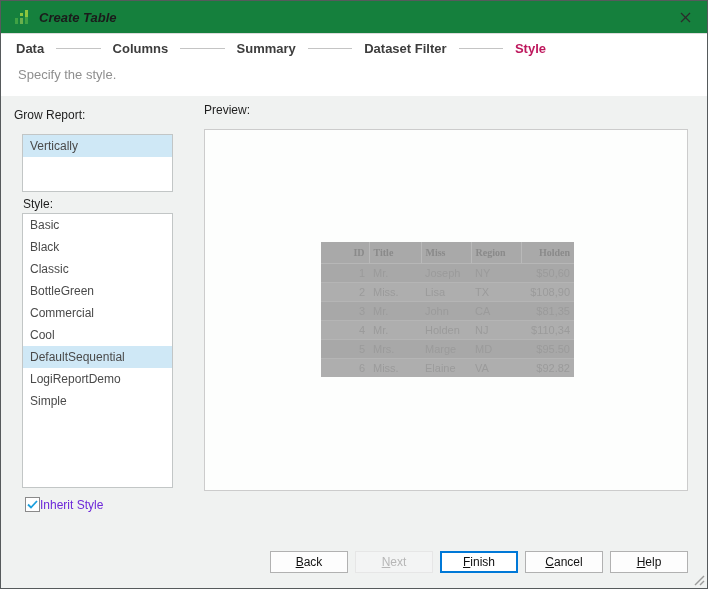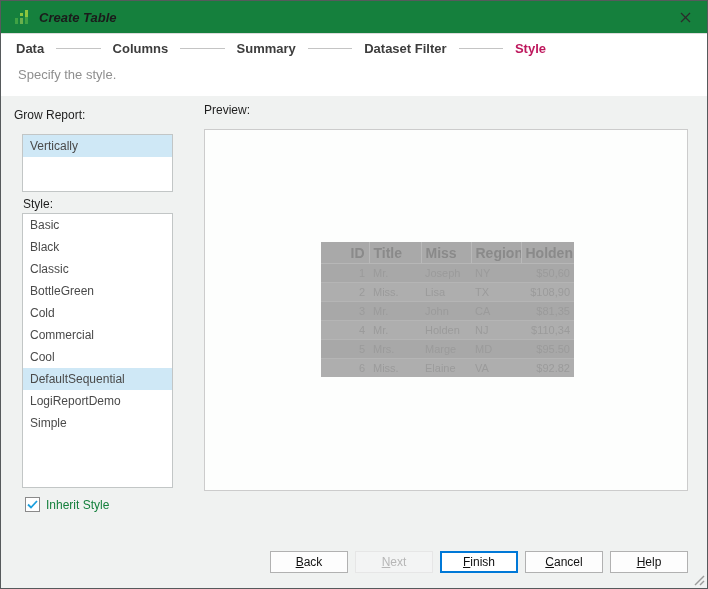--- a/index.html
+++ b/index.html
@@ -18,32 +18,32 @@
   .subtitle{position:absolute;top:33px;left:17px;font-size:13px;color:#8f8f8f;}
   
   .main{position:absolute;top:95px;left:0;right:0;bottom:0;background:#f0f2f1;}
   .field-label{position:absolute;font-size:12px;color:#1e1e1e;}
   .listbox{position:absolute;background:#ffffff;border:1px solid #c2c6c6;overflow:hidden;}
   .li{height:22px;line-height:22px;padding-left:7px;font-size:12px;color:#4a4a4a;white-space:nowrap;}
   .li.sel{background:#cfe8f6;}
   
   .preview-panel{position:absolute;left:203px;top:33px;width:482px;height:360px;background:#fdfefd;border:1px solid #cccccc;}
   .gtable{position:absolute;left:116px;top:112px;border-collapse:collapse;table-layout:fixed;width:253px;background:#ababab;}
-  .gtable th{height:21px;font-size:14px;font-weight:bold;color:#8a8a8a;background:#a9a9a9;border-bottom:1px solid #b7b7b7;padding:0 4px;white-space:nowrap;overflow:hidden;}
+  .gtable th{height:21px;font-size:10px;font-weight:bold;color:#8a8a8a;background:#a9a9a9;border-bottom:1px solid #b7b7b7;padding:0 4px;white-space:nowrap;overflow:hidden;font-family:Liberation Serif, serif;}
   .gtable th + th{border-left:1px solid #b9b9b9;}
   .gtable td{height:18px;font-size:11px;color:#9b9b9b;padding:0 4px;white-space:nowrap;overflow:hidden;}
   .gtable tbody tr{border-top:1px solid #b5b5b5;}
   .gtable tbody tr:nth-child(odd){background:#a8a8a8;}
   .gtable tbody tr:nth-child(even){background:#aeaeae;}
   .a-right{text-align:right;}
   .a-left{text-align:left;}
   
   .check-row{position:absolute;left:24px;top:401px;display:flex;align-items:center;}
   .checkbox{width:13px;height:13px;background:#ffffff;border:1px solid #8a8a8a;display:flex;align-items:center;justify-content:center;}
-  .check-label{margin-left:6px;font-size:12px;color:#15803d;}
+  .check-label{font-size:12px;color:#6d28d9;}
   
   .btn-row{position:absolute;right:19px;top:455px;display:flex;gap:7px;}
   .btn{width:78px;height:22px;background:#fdfdfd;border:1px solid #b1b1b1;font-size:12px;color:#111;display:flex;align-items:center;justify-content:center;box-sizing:border-box;}
   .btn .u{text-decoration:underline;}
   .btn.default{border:1px solid #0078d7;box-shadow:inset 0 0 0 1px #0078d7;background:#ffffff;}
   .btn.disabled{background:#f3f4f4;border:1px solid #e6e6e6;color:#b6b6b6;}
   .grip{position:absolute;right:2px;bottom:2px;}
 </style>
 </head>
 <body>
@@ -88,21 +88,20 @@
     <div class="listbox" style="left:21px;top:32px;width:149px;height:56px;margin-top:6px;">
         <div class="li sel">Vertically</div>
       </div>
 
     <span class="field-label" style="left:22px;top:101px;">Style:</span>
     <div class="listbox" style="left:21px;top:117px;width:149px;height:273px;">
         <div class="li">Basic</div>
         <div class="li">Black</div>
         <div class="li">Classic</div>
         <div class="li">BottleGreen</div>
-        <div class="li">Cold</div>
         <div class="li">Commercial</div>
         <div class="li">Cool</div>
         <div class="li sel">DefaultSequential</div>
         <div class="li">LogiReportDemo</div>
         <div class="li">Simple</div>
       </div>
 
     <span class="field-label" style="left:203px;top:7px;">Preview:</span>
     <div class="preview-panel">
       <table class="gtable">

